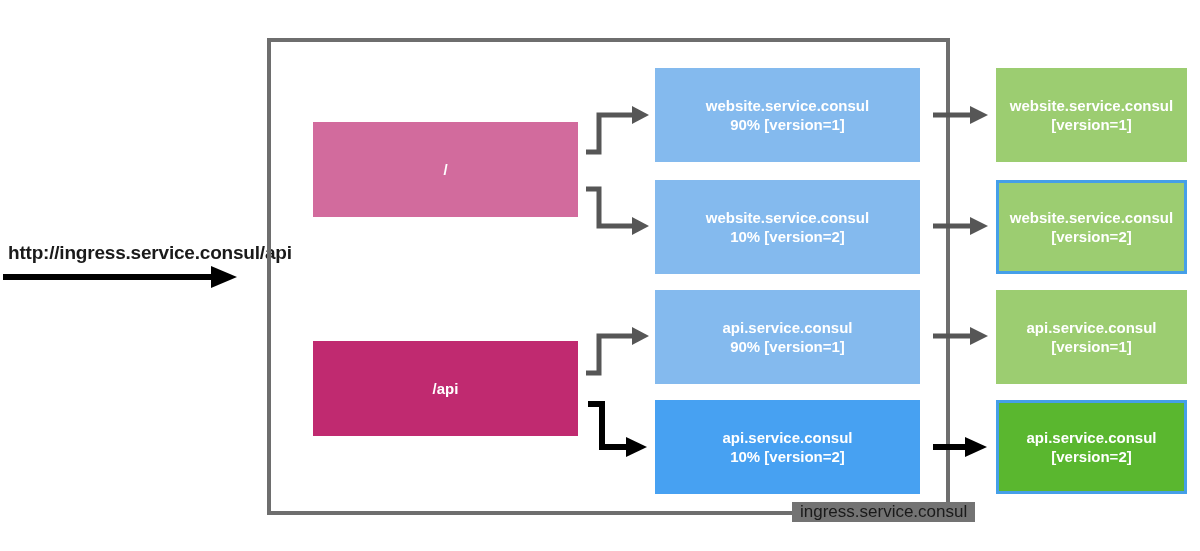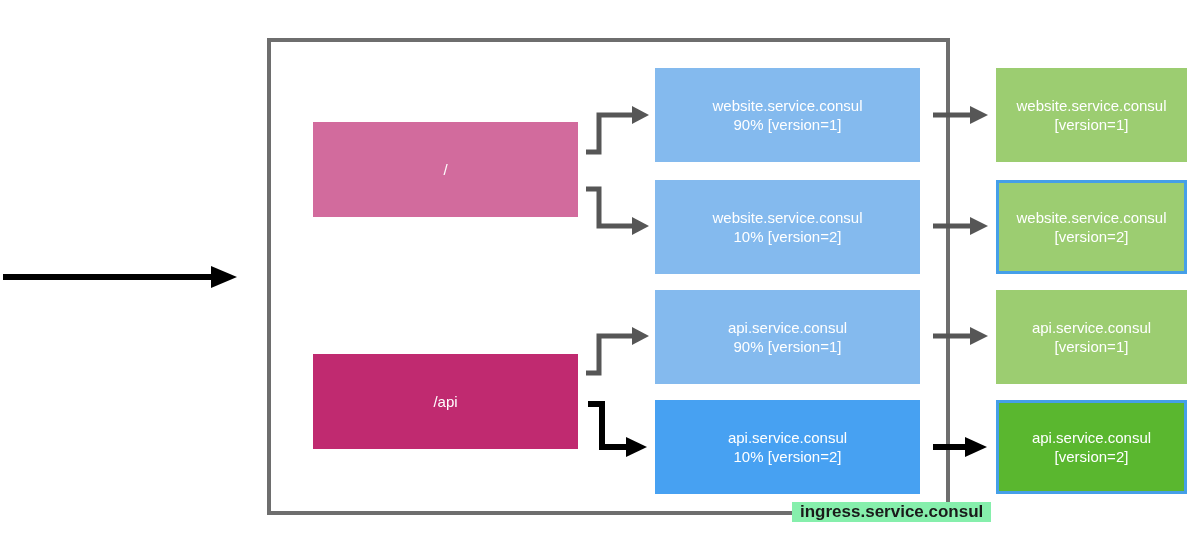--- a/index.html
+++ b/index.html
@@ -15,36 +15,36 @@
     letter-spacing:-0.2px; white-space:nowrap;
   }
 
   .ingress-box {
     position:absolute; left:267px; top:38px; width:683px; height:477px;
     border:4px solid var(--ingress-border-gray); box-sizing:border-box;
     background:transparent;
   }
   .ingress-label {
     position:absolute; left:792px; top:502px;
-    background:#86efac; padding:0 8px;
-    font-size:17px; font-weight:700; color:var(--text-dark);
+    background:#737373; padding:0 8px;
+    font-size:17px; font-weight:400; color:var(--text-dark);
     white-space:nowrap; z-index:3;
   }
 
   .box {
     position:absolute; display:flex; flex-direction:column;
     justify-content:center; align-items:center; text-align:center;
-    color:var(--text-white); font-size:15px; font-weight:400; line-height:19px;
+    color:var(--text-white); font-size:15px; font-weight:700; line-height:19px;
     box-sizing:border-box; z-index:2;
   }
   .box span { display:block; }
 
   .route   { left:313px; width:265px; height:95px; }
   .route-1 { top:122px; background:var(--route-website-bg); }
-  .route-2 { top:354px; background:var(--route-api-bg); }
+  .route-2 { top:341px; background:var(--route-api-bg); }
 
   .upstream { left:655px; width:265px; height:94px; background:var(--upstream-light-blue); }
   .u1 { top:68px; }
   .u2 { top:180px; }
   .u3 { top:290px; }
   .u4 { top:400px; background:var(--upstream-dark-blue); }
 
   .instance { left:996px; width:191px; height:94px; background:var(--instance-light-green); }
   .i1 { top:68px; }
   .i2 { top:180px; border:3px solid var(--selected-border-blue); }
@@ -58,20 +58,21 @@
   .arrow.black polyline { stroke:var(--arrow-black); stroke-width:6; }
   .arrow.black polygon  { fill:var(--arrow-black); }
   .arrow.request polyline { stroke:var(--arrow-black); stroke-width:6; }
   .arrow.request polygon  { fill:var(--arrow-black); }
 </style>
 </head>
 <body>
 
 <div class="stage">
 
+  <div class="request-url">http://ingress.service.consul/api</div>
 
   <div class="ingress-box"></div>
   <div class="ingress-label">ingress.service.consul</div>
 
   <div class="box route route-1">
     <span>/</span>
   </div>
   <div class="box route route-2">
     <span>/api</span>
   </div>

